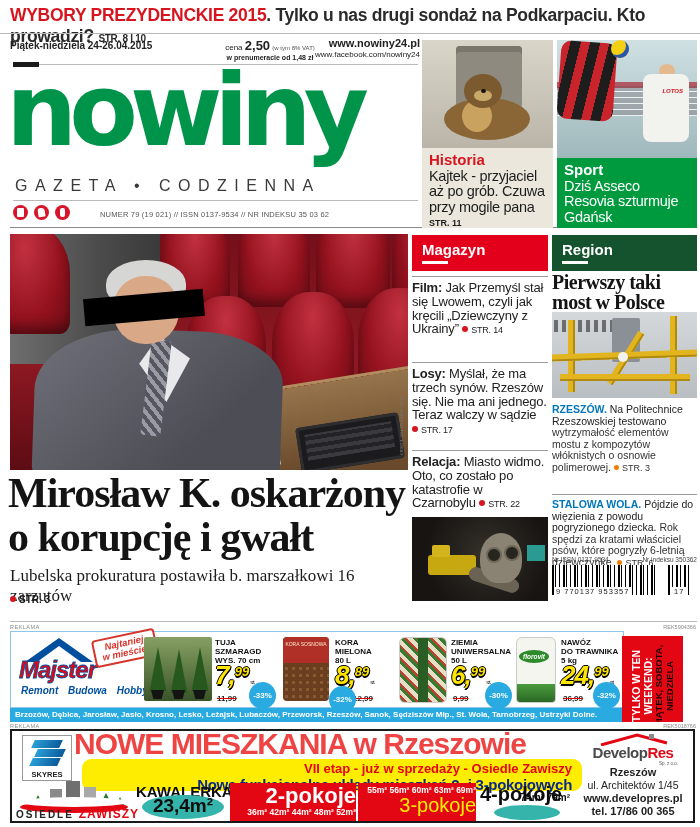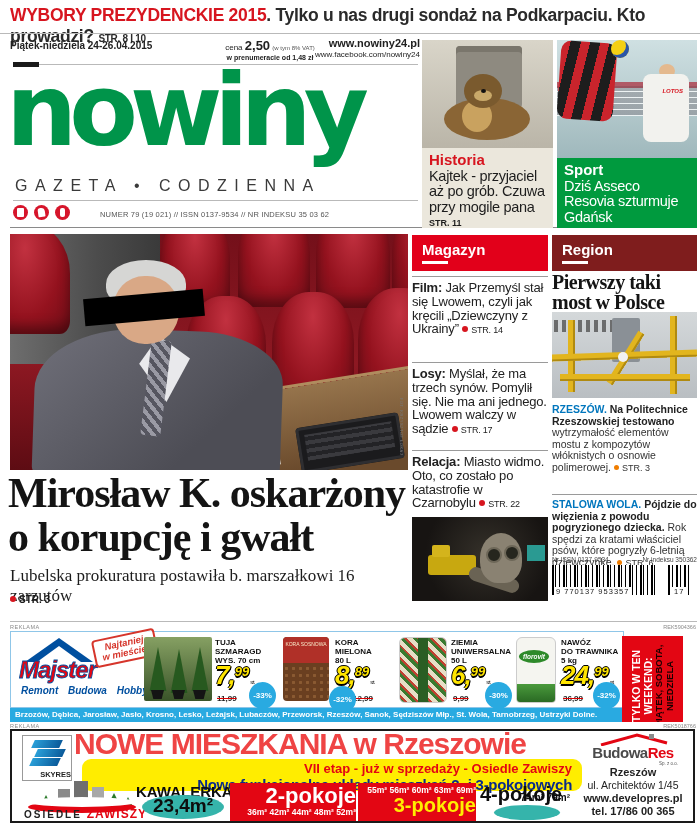--- a/index.html
+++ b/index.html
@@ -107,21 +107,21 @@
   .dot{display:inline-block;width:6px;height:6px;border-radius:50%;vertical-align:1px;margin-right:3px;}
   .dot.red{background:#d7151f;}
   .dot.orange{background:#f07d00;}
 
   
   .col-mag{left:412px;top:235px;width:136px;border-radius:16px;}
   .colhead{height:36px;color:#fff;}
   .colhead .t{font-size:15px;font-weight:bold;padding:6px 0 0 10px;}
   .colhead .u{width:26px;height:3px;background:#fff;margin:3px 0 0 10px;}
   .mag-head{background:#e2001a;}
-  .reg-head{background:#7f1d1d;}
+  .reg-head{background:#14532d;}
   .mag-item{position:absolute;left:412px;width:136px;font-size:13px;line-height:1.06;letter-spacing:-0.2px;color:#222;}
   .mag-item .rule,.reg-item .rule{height:1px;background:#9a9a9a;margin-bottom:4px;}
   .pg-sm{font-size:9px;font-weight:normal;}
   .mag-photo{left:412px;top:517px;width:136px;height:84px;overflow:hidden;background:radial-gradient(circle at 55% 45%,#35312a 0%,#171412 70%);}
   .truck{position:absolute;left:16px;top:38px;width:48px;height:20px;background:#c8a810;border-radius:3px;}
   .truck i{position:absolute;left:4px;top:-10px;width:18px;height:12px;background:#d4b41c;border-radius:2px;display:block;}
   .mask{position:absolute;left:68px;top:16px;width:42px;height:50px;background:#8a8272;border-radius:50% 50% 42% 42%;}
   .eye{position:absolute;width:12px;height:12px;background:#26261e;border-radius:50%;border:2px solid #6d6758;}
   .hose{position:absolute;left:56px;top:56px;width:52px;height:14px;background:#6a6354;border-radius:7px;transform:rotate(18deg);}
   .debris{position:absolute;right:3px;top:28px;width:18px;height:16px;background:#2a9a92;}
@@ -132,21 +132,21 @@
       font-size:20px;line-height:1.0;letter-spacing:-0.5px;color:#141414;}
   .reg-photo{left:552px;top:312px;width:145px;height:86px;overflow:hidden;background:linear-gradient(180deg,#d4d8da,#b9bec2);}
   .crowd{position:absolute;left:2px;top:8px;width:72px;height:12px;opacity:.75;
       background:repeating-linear-gradient(90deg,#4a4a4a 0 4px,transparent 4px 8px);}
   .beamv{position:absolute;width:7px;background:#e2b51e;box-shadow:inset -2px 0 0 #b08a10;}
   .beamh{position:absolute;height:7px;background:#e2b51e;box-shadow:inset 0 -2px 0 #b08a10;}
   .machine{position:absolute;left:60px;top:6px;width:28px;height:44px;background:#8a9096;border-radius:2px;}
   .worker{position:absolute;left:66px;top:40px;width:10px;height:10px;background:#f2f2f2;border-radius:50%;}
   .reg-item{position:absolute;left:552px;width:145px;font-size:10.5px;line-height:1.1;color:#333;}
   .reg-item .city{color:#0076bd;font-weight:bold;}
-  .reg-item .lead{font-weight:bold;color:#222;margin-top:8px;}
+  .reg-item .lead{font-weight:normal;color:#222;margin-top:8px;}
   .reg-item .dot{width:5px;height:5px;}
 
   
   .bc-labels{left:552px;top:556px;width:145px;font-size:6.5px;color:#444;display:flex;justify-content:space-between;}
   .bc1{left:552px;top:565px;width:106px;height:30px;
      background:repeating-linear-gradient(90deg,#000 0 2px,#fff 2px 3px,#000 3px 4px,#fff 4px 7px,#000 7px 8px,#fff 8px 11px);}
   .bc2{left:668px;top:565px;width:22px;height:30px;
      background:repeating-linear-gradient(90deg,#000 0 2px,#fff 2px 4px,#000 4px 5px,#fff 5px 8px);}
   .bc-digits{position:absolute;left:2px;bottom:-1px;background:#fff;font-size:7.5px;padding:0 2px;letter-spacing:1px;}
 
@@ -190,43 +190,43 @@
   .weekend .w2{color:#1a0000;font-size:9.5px;font-weight:900;}
 
   .cities{left:10px;top:708px;width:612px;height:14px;background:#29aae1;color:#fff;
       font-size:8px;font-weight:bold;line-height:14px;padding-left:5px;box-sizing:border-box;white-space:nowrap;overflow:hidden;}
 
   
   .housing{left:10px;top:729px;width:685px;height:94px;border:2px solid #1a1a1a;box-sizing:border-box;background:#fff;overflow:hidden;}
   .hz{position:absolute;}
   .skyres{left:10px;top:4px;width:48px;height:44px;border:1px solid #999;background:#fff;}
   .sk-bar{position:absolute;width:28px;height:8px;background:linear-gradient(90deg,#2a9fd8,#0a5a9a);transform:skewX(-25deg);}
-  .sk-txt{position:absolute;left:0;bottom:1px;width:100%;text-align:right;font-size:7.5px;font-weight:bold;color:#222;}
+  .sk-txt{position:absolute;left:0;bottom:1px;width:100%;text-align:center;font-size:7.5px;font-weight:bold;color:#222;}
   .hz-title{left:62px;top:-4px;width:510px;font-size:30px;font-weight:900;letter-spacing:-1px;color:#ef4444;white-space:nowrap;}
   .hz-yellow{left:70px;top:28px;width:500px;height:32px;background:#ffed00;border-radius:9px;text-align:right;padding:2px 10px 0 0;box-sizing:border-box;}
   .hz-y1{color:#e30613;font-size:13px;font-weight:900;}
   .hz-y2{color:#0a2a8a;font-size:15px;font-weight:900;letter-spacing:-0.3px;}
-  .estate{left:12px;top:48px;width:118px;height:42px;}
+  .estate{left:4px;top:48px;width:118px;height:42px;}
   .bld{position:absolute;background:#9a9a9a;}
   .treeg{position:absolute;width:0;height:0;border-left:6px solid transparent;border-right:6px solid transparent;border-bottom:12px solid #2a7a2a;}
   .swoosh{position:absolute;left:4px;top:22px;width:108px;height:12px;background:#e30613;border-radius:50%;}
   .swoosh i{position:absolute;left:0;top:-4px;width:108px;height:10px;background:#fff;border-radius:50%;display:block;}
   .estate .et{position:absolute;left:0;bottom:0;width:100%;font-size:10px;font-weight:bold;letter-spacing:2px;color:#222;white-space:nowrap;}
   .estate .et .z{color:#e30613;font-size:12px;letter-spacing:1px;}
   .kaw-label{left:124px;top:52px;font-size:15px;font-weight:900;color:#0d0d0d;}
   .ellipse{background:#35b4ab;border-radius:50%;}
   .kaw-el{left:130px;top:64px;width:82px;height:24px;}
   .kaw-size{left:126px;top:64px;width:90px;text-align:center;font-size:19px;font-weight:900;color:#0d0d0d;}
   .redbox{background:#e30613;text-align:right;color:#fff;}
   .rb1{left:218px;top:52px;width:126px;height:38px;}
   .rb1 .r1{font-size:22px;font-weight:900;line-height:1.0;margin-top:2px;}
   .rb1 .r2{font-size:8.5px;font-weight:bold;}
   .rb2{left:346px;top:52px;width:118px;height:38px;}
   .rb2 .r2{font-size:8.5px;font-weight:bold;margin-top:2px;}
-  .rb2 .r1{font-size:20px;font-weight:700;color:#ffed00;line-height:1.0;}
+  .rb2 .r1{font-size:20px;font-weight:400;color:#ffed00;line-height:1.0;}
   .four-label{left:468px;top:52px;font-size:20px;font-weight:900;color:#0d0d0d;}
   .four-el{left:482px;top:74px;width:66px;height:15px;}
   .four-size{left:474px;top:61px;width:84px;text-align:right;font-size:10px;font-weight:900;color:#0d0d0d;}
   .devres{left:562px;top:0px;width:118px;text-align:center;color:#222;}
   .dv-logo{font-size:15px;font-weight:900;letter-spacing:-0.5px;}
   .dv-logo .d1{color:#4a4a4a;}
   .dv-logo .d2{color:#e30613;}
   .dv-roof{display:block;margin:2px auto -2px auto;}
   .dv-sp{font-size:4.5px;color:#555;text-align:right;margin-right:14px;}
   .dv-line{font-size:11px;font-weight:bold;line-height:1.2;text-align:center;}
@@ -341,21 +341,21 @@
       <div class="t">Magazyn</div>
         <div class="u"></div>
     </div>
   </div>
   <div class="mag-item" style="top:276px;">
     <div class="rule"></div>
     <b>Film:</b> <span>Jak Przemyśl stał się Lwowem, czyli jak kręcili „Dziewczyny z Ukrainy”</span> <span class="dot red"></span><span class="pg-sm">STR. 14</span>
   </div>
   <div class="mag-item" style="top:362px;">
     <div class="rule"></div>
-    <b>Losy:</b> <span>Myślał, że ma trzech synów. Pomylił się. Nie ma ani jednego. Lwowem walczy w sądzie</span> <span class="dot red"></span><span class="pg-sm">STR. 17</span>
+    <b>Losy:</b> <span>Myślał, że ma trzech synów. Rzeszów się. Nie ma ani jednego. Teraz walczy w sądzie</span> <span class="dot red"></span><span class="pg-sm">STR. 17</span>
   </div>
   <div class="mag-item" style="top:450px;">
     <div class="rule"></div>
     <b>Relacja:</b> <span>Miasto widmo. Oto, co zostało po katastrofie w Czarnobylu</span> <span class="dot red"></span><span class="pg-sm">STR. 22</span>
   </div>
   <div class="abs mag-photo">
     <div class="truck">
         <i></i>
       </div>
     <div class="hose"></div>
@@ -518,21 +518,21 @@
       <div class="r1">3-pokoje</div>
     </div>
     <div class="hz four-label">4-pokoje</div>
     <div class="hz ellipse four-el"></div>
     <div class="hz four-size">74m² 79m²</div>
     <div class="hz devres">
       <svg class="dv-roof" width="72" height="13" viewBox="0 0 72 13">
         <path d="M4 12 L40 2 L70 10" stroke="#e30613" stroke-width="3" fill="none"></path>
         <rect x="52" y="1" width="5" height="5" fill="#8a8a8a"></rect>
       </svg>
-      <div class="dv-logo"><span class="d1">Budowa</span><span class="d2">Res</span></div>
+      <div class="dv-logo"><span class="d1">Develop</span><span class="d2">Res</span></div>
       <div class="dv-sp">Sp. z o.o.</div>
       <div class="dv-line">Rzeszów</div>
       <div class="dv-line sm">ul. Architektów 1/45</div>
       <div class="dv-line">www.developres.pl</div>
       <div class="dv-line">tel. 17/86 00 365</div>
     </div>
   </div>
 
 </div>
 

